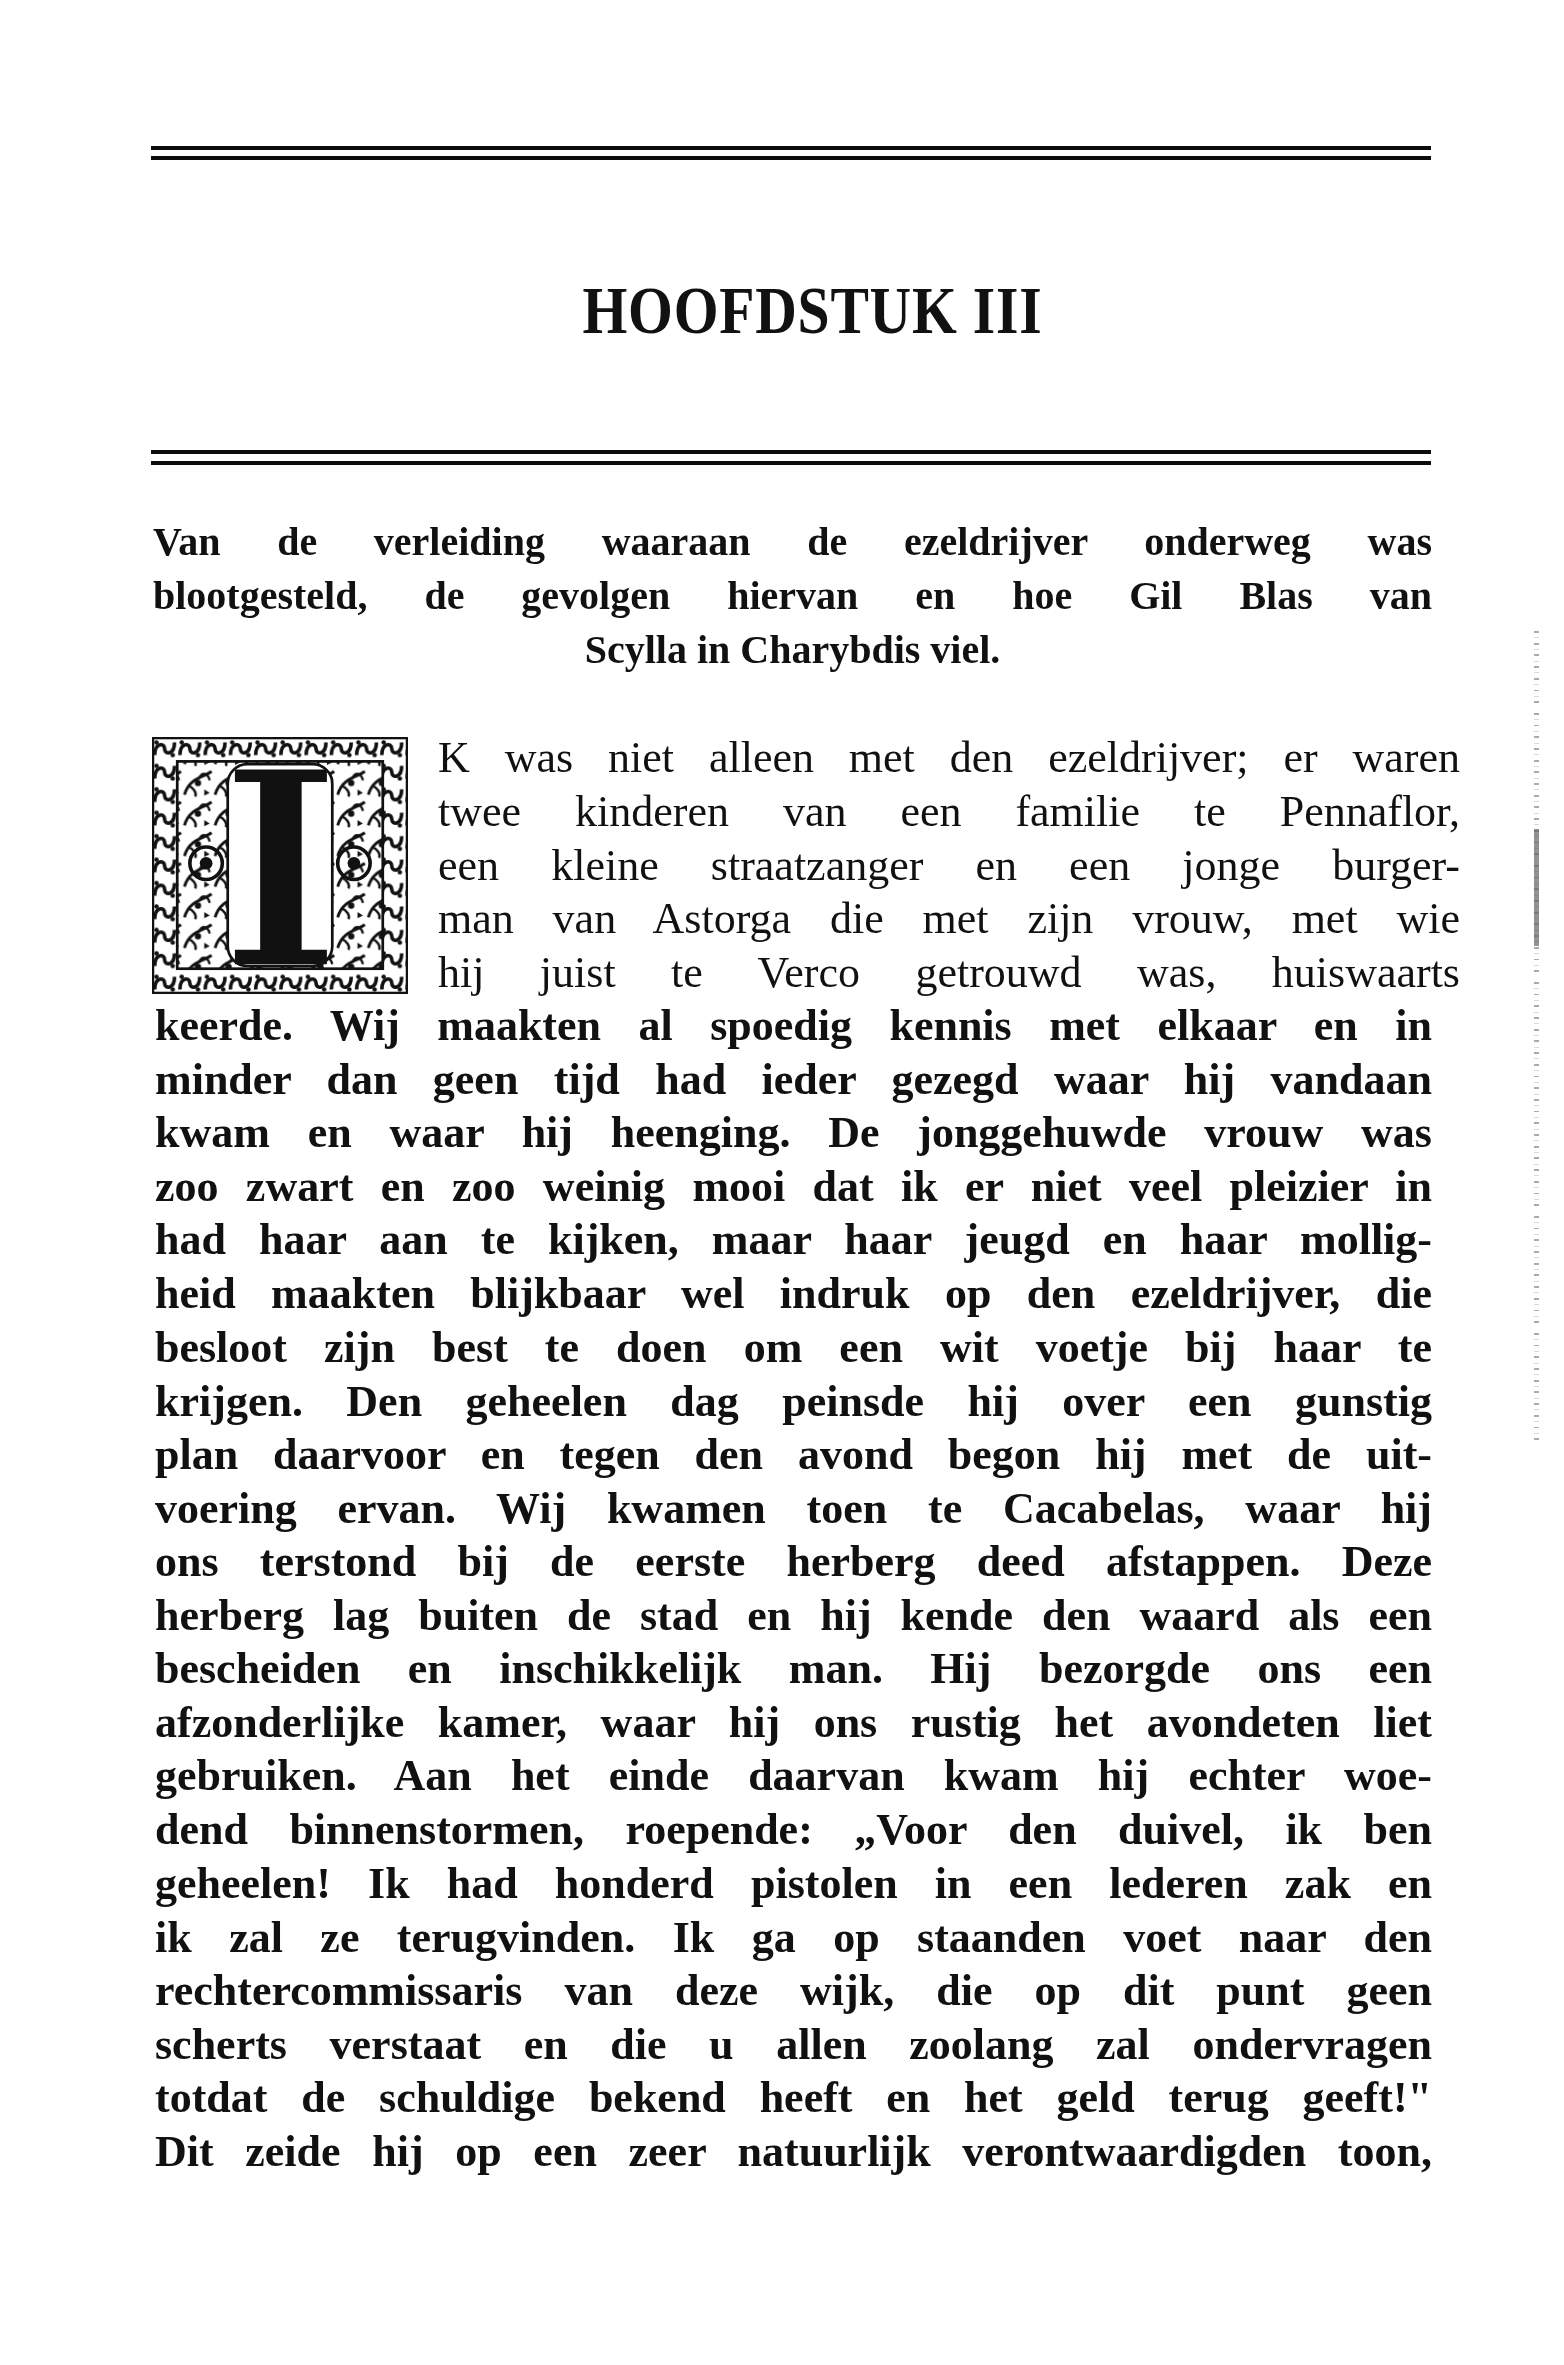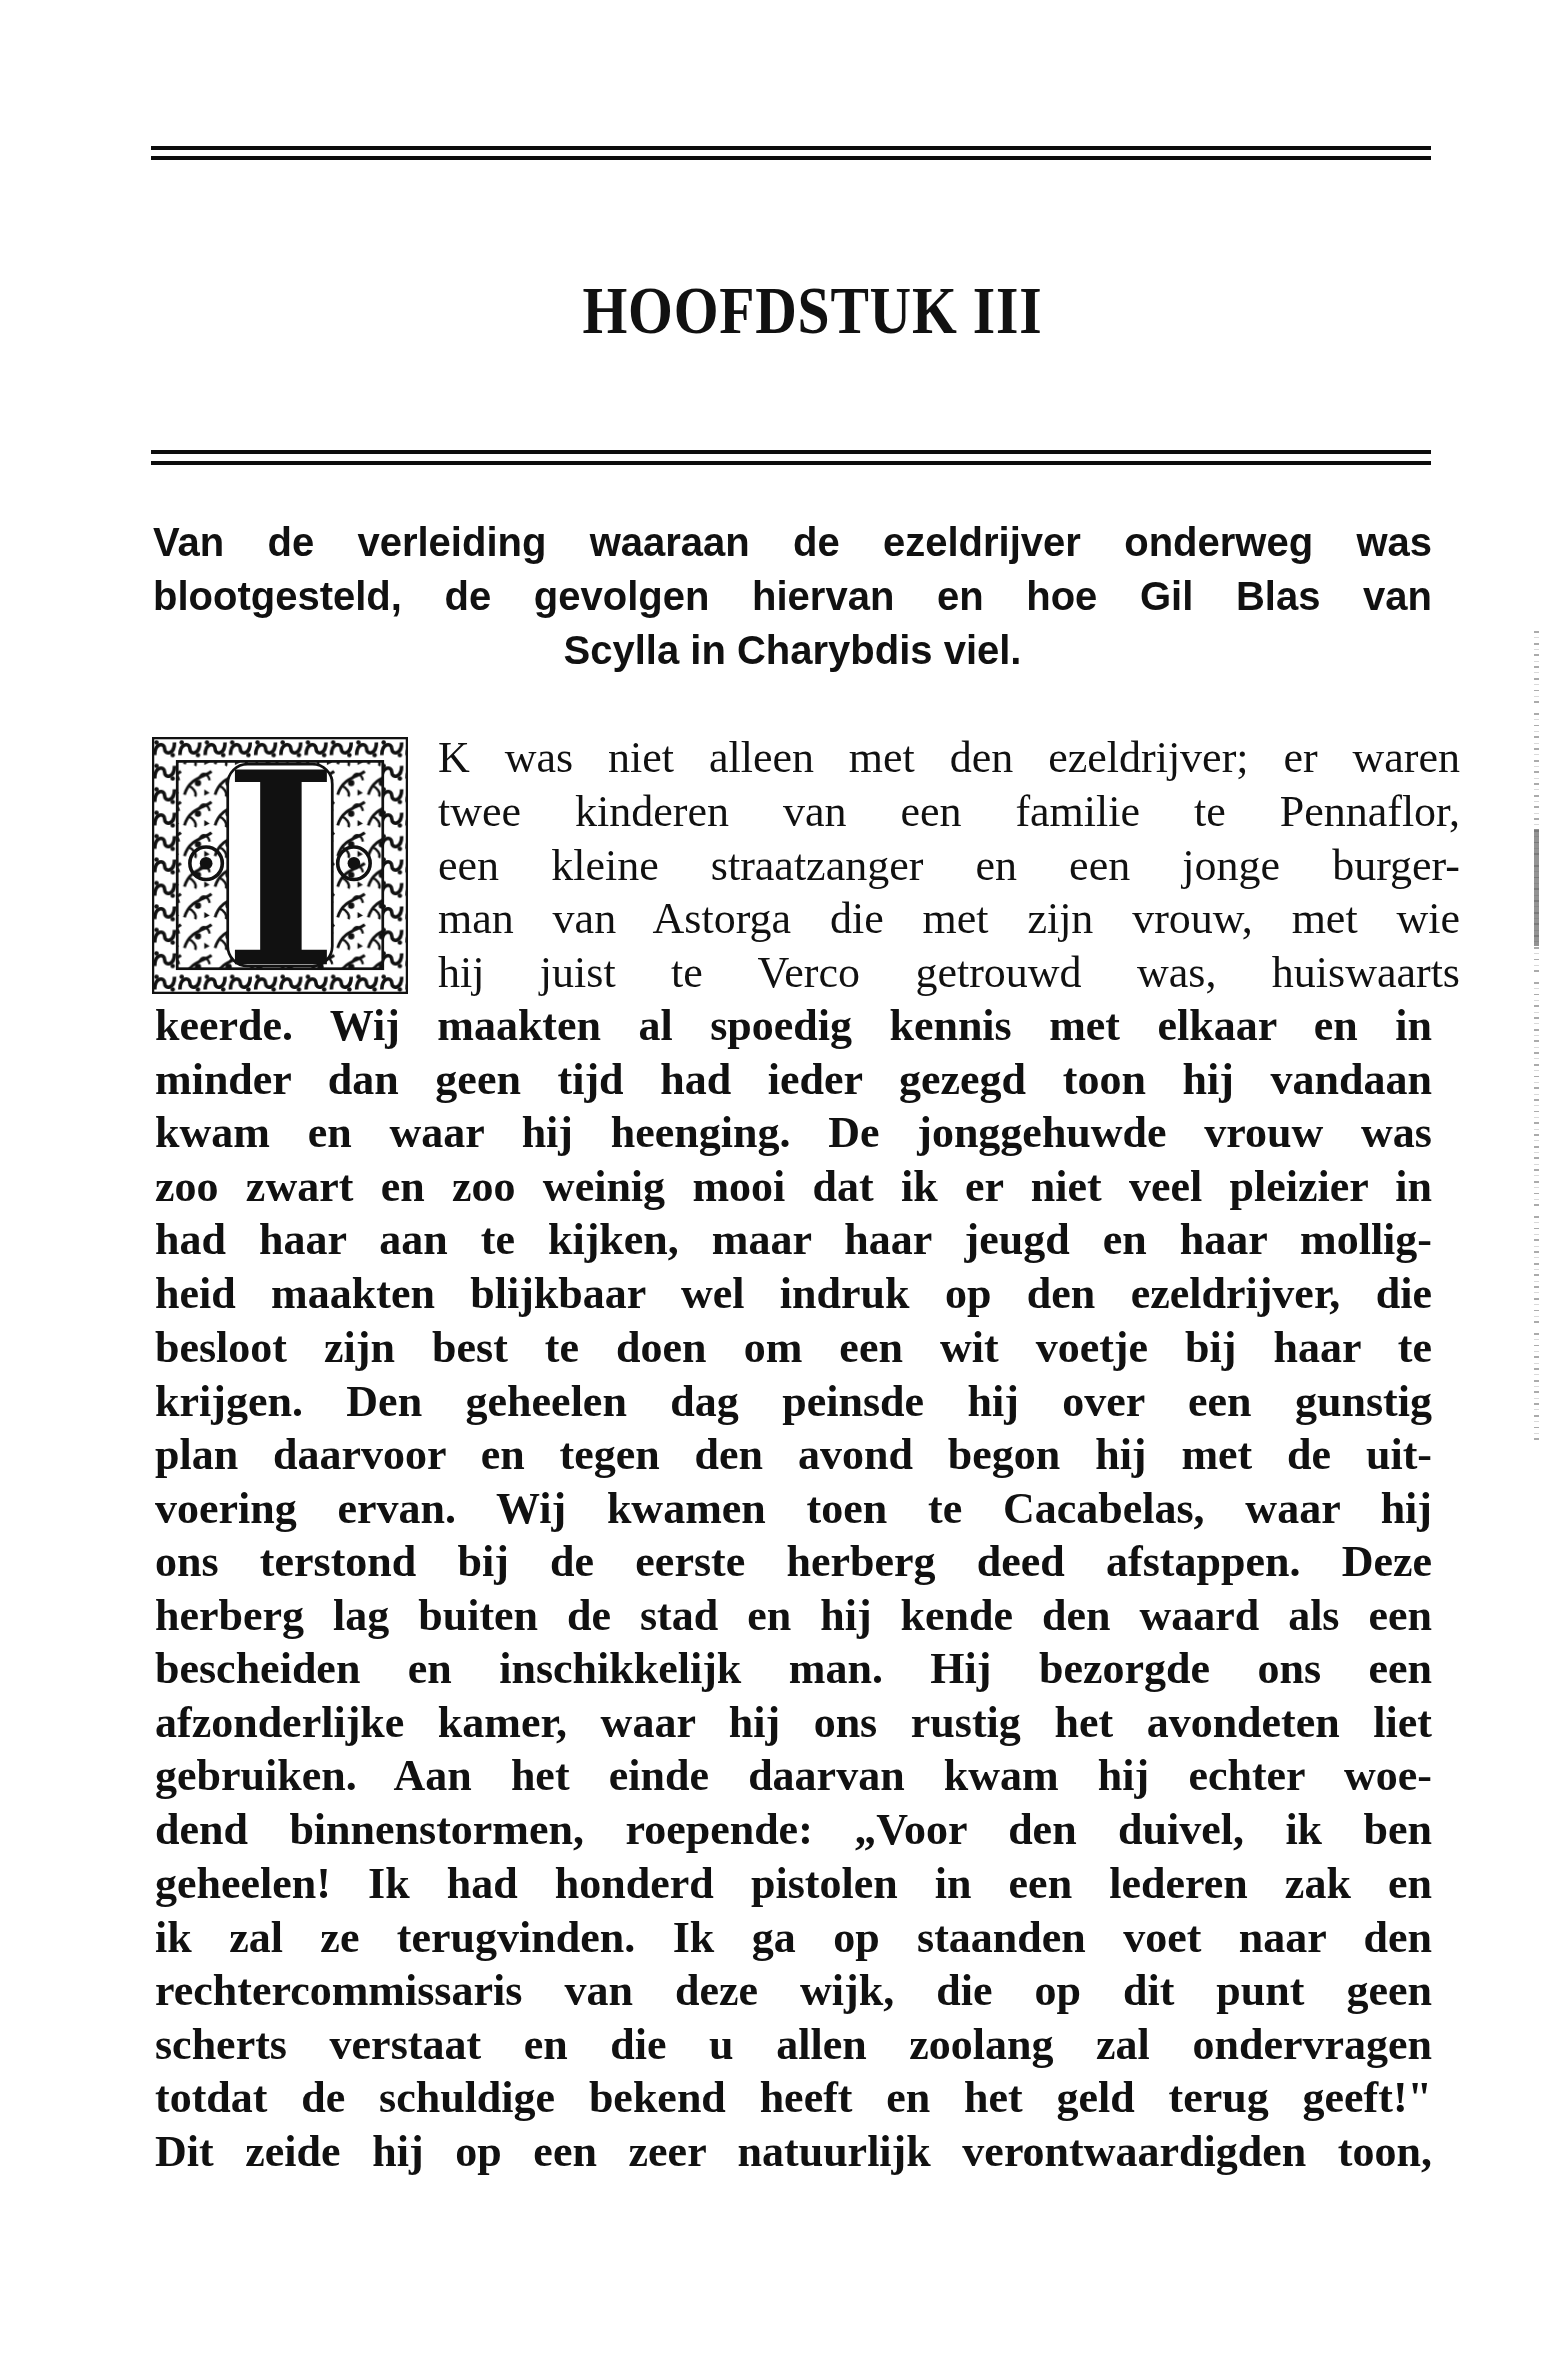--- a/index.html
+++ b/index.html
@@ -7,21 +7,21 @@
   .rule { position: absolute; left: 151px; width: 1280px; height: 3.6px; background: #0d0d0d; }
   #title {
     position: absolute; left: 151px; width: 1280px; top: 270px; height: 81px;
     text-align: center;
     font-family: "Liberation Serif", "DejaVu Serif", serif; font-weight: bold;
     font-size: 67px; line-height: 81px; letter-spacing: 0.9px;
     transform: scaleX(0.86); transform-origin: 793px 0;
   }
   #subtitle {
     position: absolute; left: 153px; width: 1279px; top: 515px;
-    font-family: Liberation Sans, sans-serif; font-weight: bold;
+    font-family: Liberation Serif, serif; font-weight: bold;
     font-size: 40px; line-height: 54px;
   }
   #subtitle .sl { display: block; height: 54px; white-space: nowrap; text-align: justify; text-align-last: justify; }
   #subtitle .sl.last { text-align-last: center; }
   #body {
     position: absolute; left: 155px; top: 0; width: 1277px;
     font-family: "Liberation Serif", "DejaVu Serif", serif;
     font-size: 44px;
   }
   .bl { position: absolute; height: 54px; line-height: 54px; white-space: nowrap; text-align: justify; text-align-last: justify; }
@@ -89,21 +89,21 @@
   </svg>
 </div>
 
 <div id="body">
   <div class="bl indent" style="top:731px">K was niet alleen met den ezeldrijver; er waren</div>
   <div class="bl indent" style="top:785px">twee kinderen van een familie te Pennaflor,</div>
   <div class="bl indent" style="top:839px">een kleine straatzanger en een jonge burger-</div>
   <div class="bl indent" style="top:892px">man van Astorga die met zijn vrouw, met wie</div>
   <div class="bl indent" style="top:946px">hij juist te Verco getrouwd was, huiswaarts</div>
   <div class="bl full" style="top:999px">keerde. Wij maakten al spoedig kennis met elkaar en in</div>
-  <div class="bl full" style="top:1053px">minder dan geen tijd had ieder gezegd toon hij vandaan</div>
+  <div class="bl full" style="top:1053px">minder dan geen tijd had ieder gezegd waar hij vandaan</div>
   <div class="bl full" style="top:1106px">kwam en waar hij heenging. De jonggehuwde vrouw was</div>
   <div class="bl full" style="top:1160px">zoo zwart en zoo weinig mooi dat ik er niet veel pleizier in</div>
   <div class="bl full" style="top:1213px">had haar aan te kijken, maar haar jeugd en haar mollig-</div>
   <div class="bl full" style="top:1267px">heid maakten blijkbaar wel indruk op den ezeldrijver, die</div>
   <div class="bl full" style="top:1321px">besloot zijn best te doen om een wit voetje bij haar te</div>
   <div class="bl full" style="top:1375px">krijgen. Den geheelen dag peinsde hij over een gunstig</div>
   <div class="bl full" style="top:1428px">plan daarvoor en tegen den avond begon hij met de uit-</div>
   <div class="bl full" style="top:1482px">voering ervan. Wij kwamen toen te Cacabelas, waar hij</div>
   <div class="bl full" style="top:1535px">ons terstond bij de eerste herberg deed afstappen. Deze</div>
   <div class="bl full" style="top:1589px">herberg lag buiten de stad en hij kende den waard als een</div>

